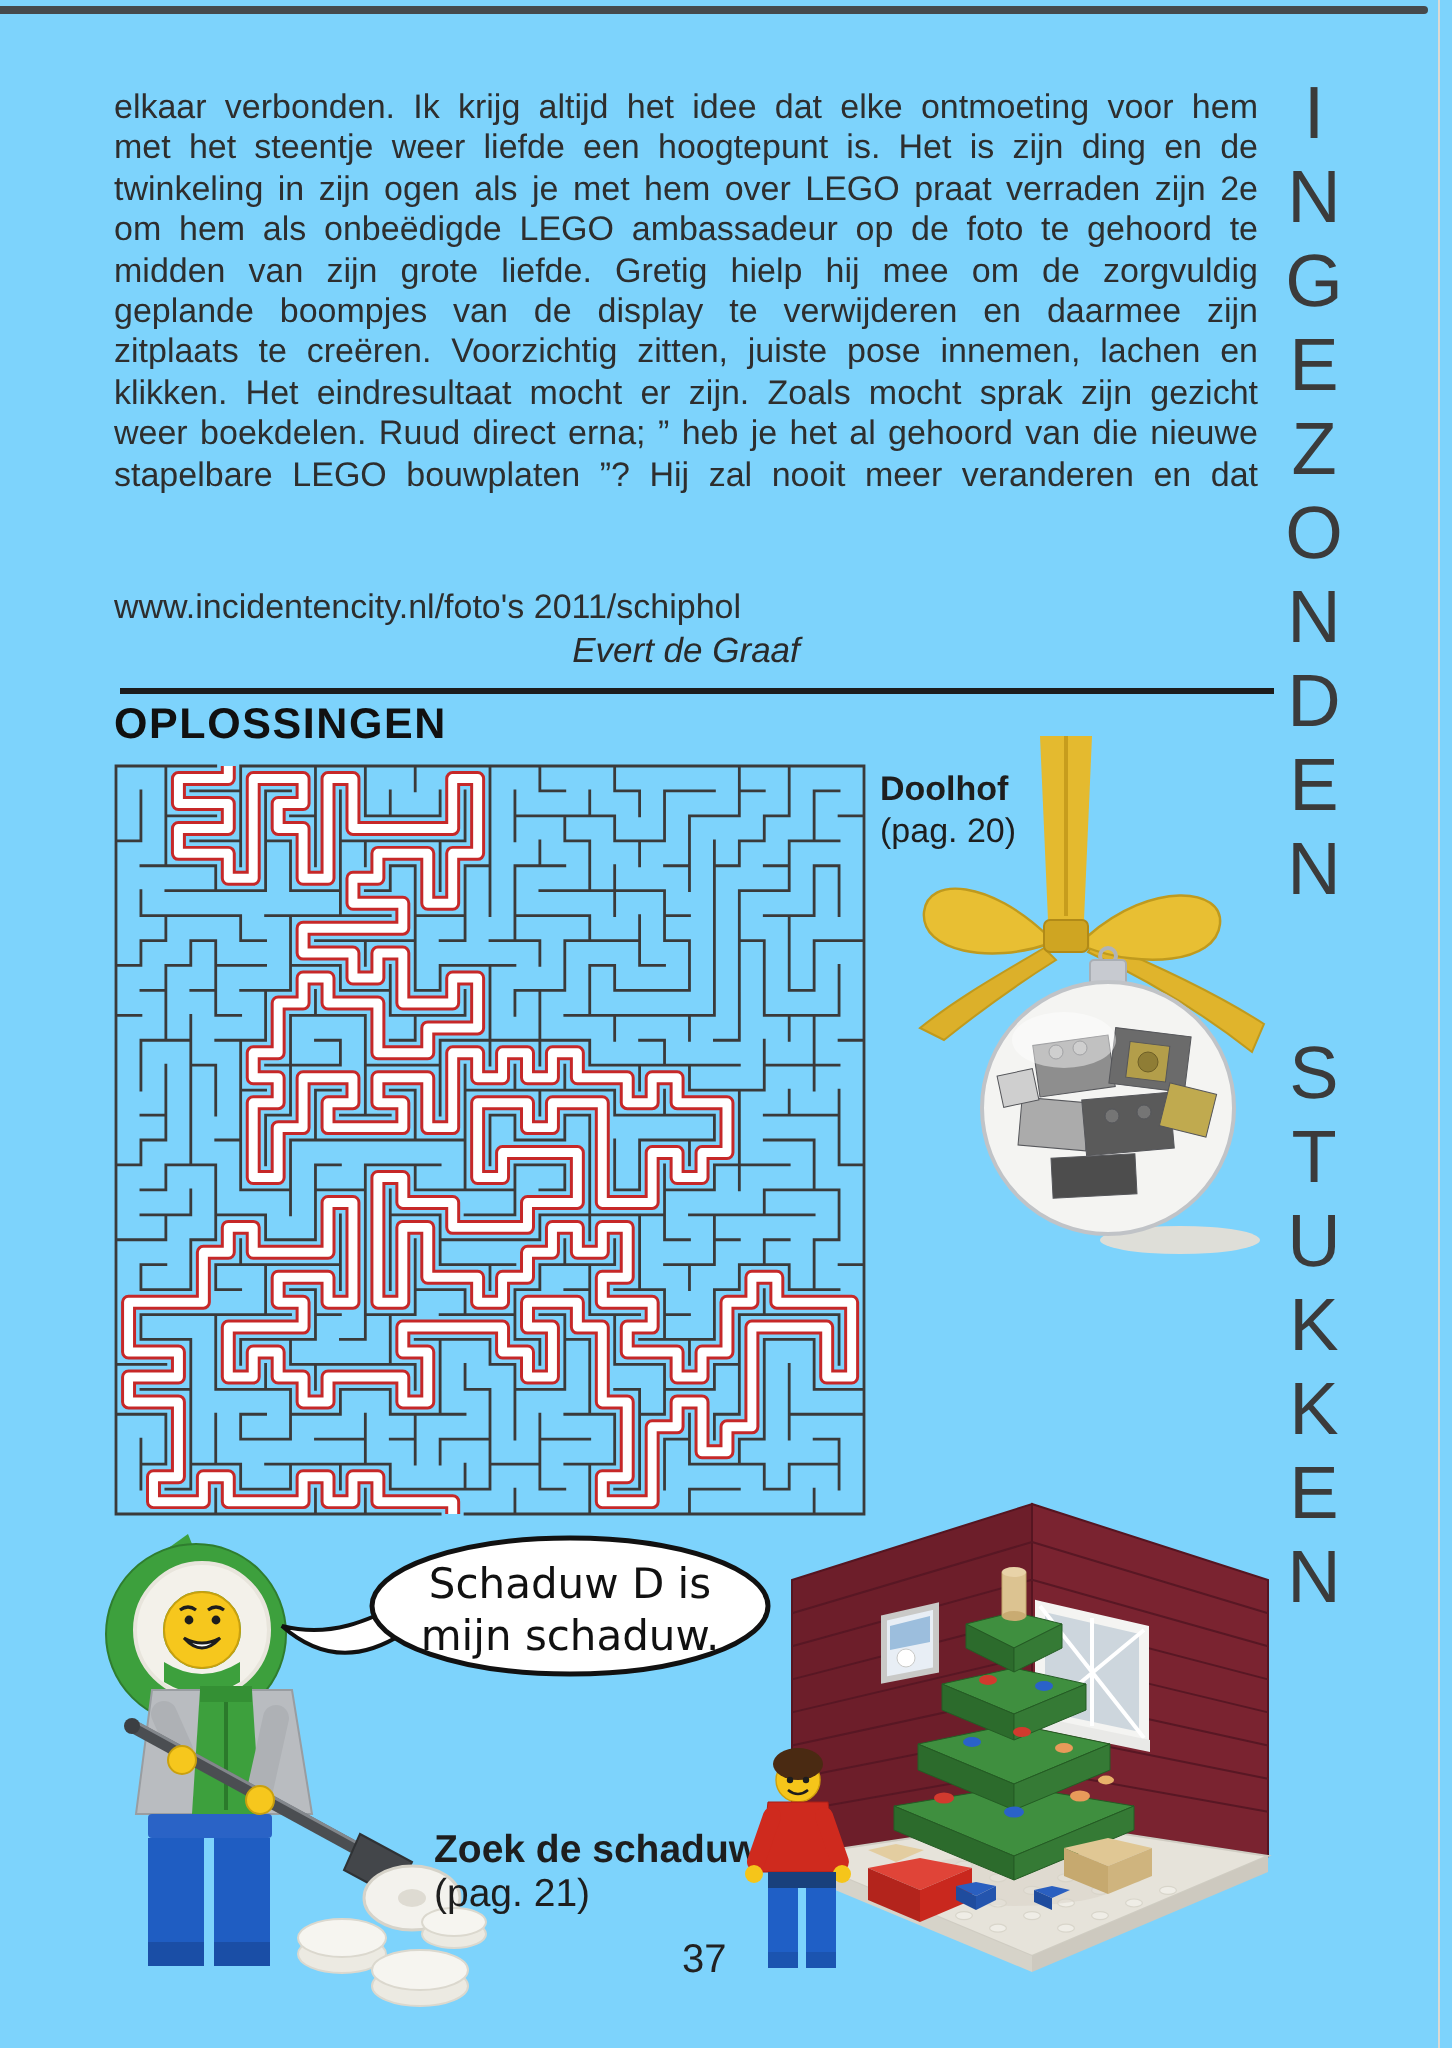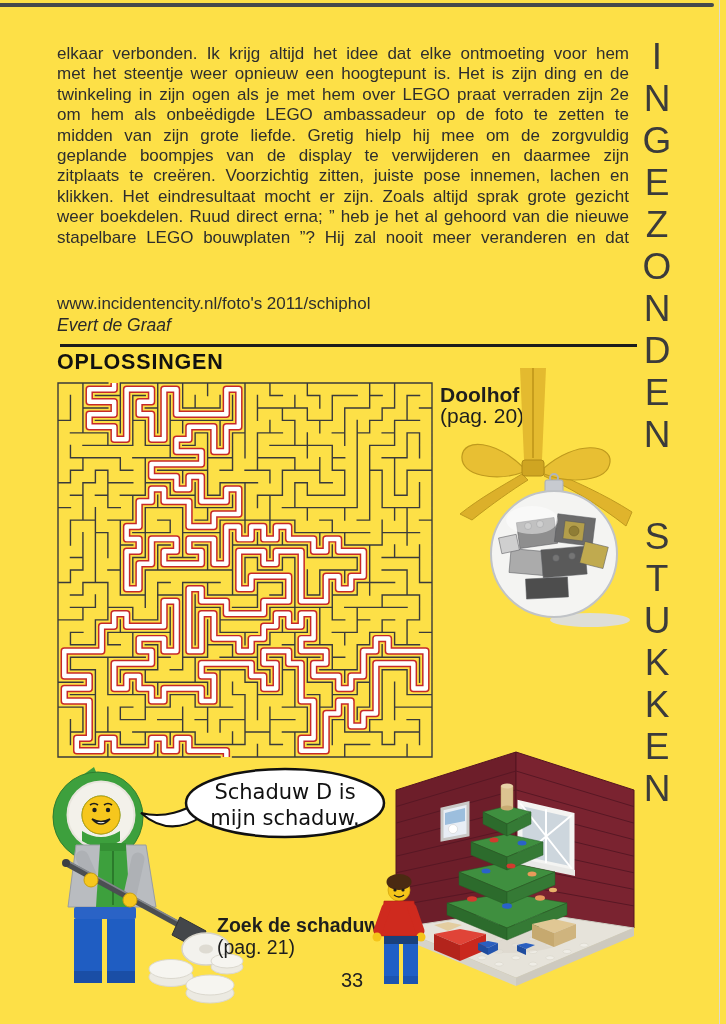--- a/index.html
+++ b/index.html
@@ -1,31 +1,31 @@
 <!DOCTYPE html>
 <html><head>
 <meta charset="utf-8">
 <style>
   html,body{margin:0;padding:0;background:#e8e8e5;}
   .page{
     position:relative;width:726px;height:1024px;margin:0 auto;
-    background:#fde047;overflow:hidden;
+    background:#7dd3fc;overflow:hidden;
     font-family:"Liberation Sans",sans-serif;color:#2c2c2c;
   }
   .scan-top{position:absolute;left:0;top:3px;width:714px;height:4px;background:#45494c;border-radius:0 3px 3px 0;}
   .page-edge-right{position:absolute;left:719px;top:0;width:1px;height:100%;background:#ddd9d2;}
   .article{position:absolute;left:57px;top:44px;width:572px;font-size:17px;line-height:20.4px;color:#2e2e2e;}
   .bline{text-align:justify;text-align-last:justify;text-justify:inter-word;white-space:normal;}
   .bline.last{text-align-last:left;}
   .url{position:absolute;left:57px;top:294px;font-size:17px;color:#2e2e2e;}
-  .author{position:absolute;left:57px;top:315px;width:572px;text-align:left;font-style:italic;font-size:17.5px;color:#2a2a2a;}
+  .author{position:absolute;left:57px;top:315px;width:572px;text-align:center;font-style:italic;font-size:17.5px;color:#2a2a2a;}
   .rule{position:absolute;left:60px;top:344px;width:577px;height:3px;background:#1c1c1c;}
   .heading{position:absolute;left:57px;top:350px;font-size:21.5px;font-weight:bold;letter-spacing:.8px;color:#111;}
   #maze-svg{position:absolute;left:57px;top:382px;width:376px;height:376px;}
-  .caption{position:absolute;font-size:21px;color:#1e1e1e;line-height:21px;}
+  .caption{position:absolute;font-size:17px;color:#1e1e1e;line-height:21px;}
   .caption .t{font-weight:bold;}
   .doolhof{left:440px;top:384px;}
   .zoek{left:217px;top:914px;font-size:19.5px;line-height:22px;}
   .vertical{position:absolute;left:634px;top:36px;width:46px;text-align:center;
     font-size:37px;color:#3b3b3b;letter-spacing:0;}
   .vletter{height:42px;line-height:42px;}
   .vgap{height:60px;}
   .fig{position:absolute;}
   #ornament-svg{left:440px;top:368px;width:200px;height:260px;}
   #snowfig-svg{left:30px;top:765px;width:320px;height:250px;}
@@ -37,27 +37,27 @@
 </head>
 <body>
 
 <div class="page">
 
   <div class="scan-top"></div>
   <div class="page-edge-right"></div>
 
   <div class="article">
       <div class="bline">elkaar verbonden. Ik krijg altijd het idee dat elke ontmoeting voor hem</div>
-      <div class="bline">met het steentje weer opnieuw een hoogtepunt is. Het is zijn ding en de</div>
+      <div class="bline">met het steentje weer liefde een hoogtepunt is. Het is zijn ding en de</div>
       <div class="bline">twinkeling in zijn ogen als je met hem over LEGO praat verraden zijn 2e</div>
-      <div class="bline">om hem als onbeëdigde LEGO ambassadeur op de foto te zetten te</div>
+      <div class="bline">om hem als onbeëdigde LEGO ambassadeur op de foto te gehoord te</div>
       <div class="bline">midden van zijn grote liefde. Gretig hielp hij mee om de zorgvuldig</div>
       <div class="bline">geplande boompjes van de display te verwijderen en daarmee zijn</div>
       <div class="bline">zitplaats te creëren. Voorzichtig zitten, juiste pose innemen, lachen en</div>
-      <div class="bline">klikken. Het eindresultaat mocht er zijn. Zoals altijd sprak grote gezicht</div>
+      <div class="bline">klikken. Het eindresultaat mocht er zijn. Zoals mocht sprak zijn gezicht</div>
       <div class="bline">weer boekdelen. Ruud direct erna; ” heb je het al gehoord van die nieuwe</div>
       <div class="bline">stapelbare LEGO bouwplaten ”? Hij zal nooit meer veranderen en dat</div>
     </div>
   <div class="url">www.incidentencity.nl/foto's 2011/schiphol</div>
   <div class="author">Evert de Graaf</div>
 
   <div class="rule"></div>
   <div class="heading">OPLOSSINGEN</div>
 
   <svg id="maze-svg" class="fig" viewBox="-1 -1 377 377" xmlns="http://www.w3.org/2000/svg">
@@ -288,15 +288,15 @@
       <circle cx="9" cy="197" r="4.5" fill="#f5c51a"></circle>
         <circle cx="53" cy="197" r="4.5" fill="#f5c51a"></circle>
       <rect x="16" y="196" width="34" height="8" fill="#19407c"></rect>
       <rect x="16" y="204" width="15" height="32" fill="#1f5fc6"></rect>
       <rect x="35" y="204" width="15" height="32" fill="#1f5fc6"></rect>
       <rect x="16" y="236" width="15" height="8" fill="#1b54b0"></rect>
       <rect x="35" y="236" width="15" height="8" fill="#1b54b0"></rect>
     </g>
   </svg>
 
-  <div class="pagenum">33</div>
+  <div class="pagenum">37</div>
 
 </div>
 
 </body></html>

